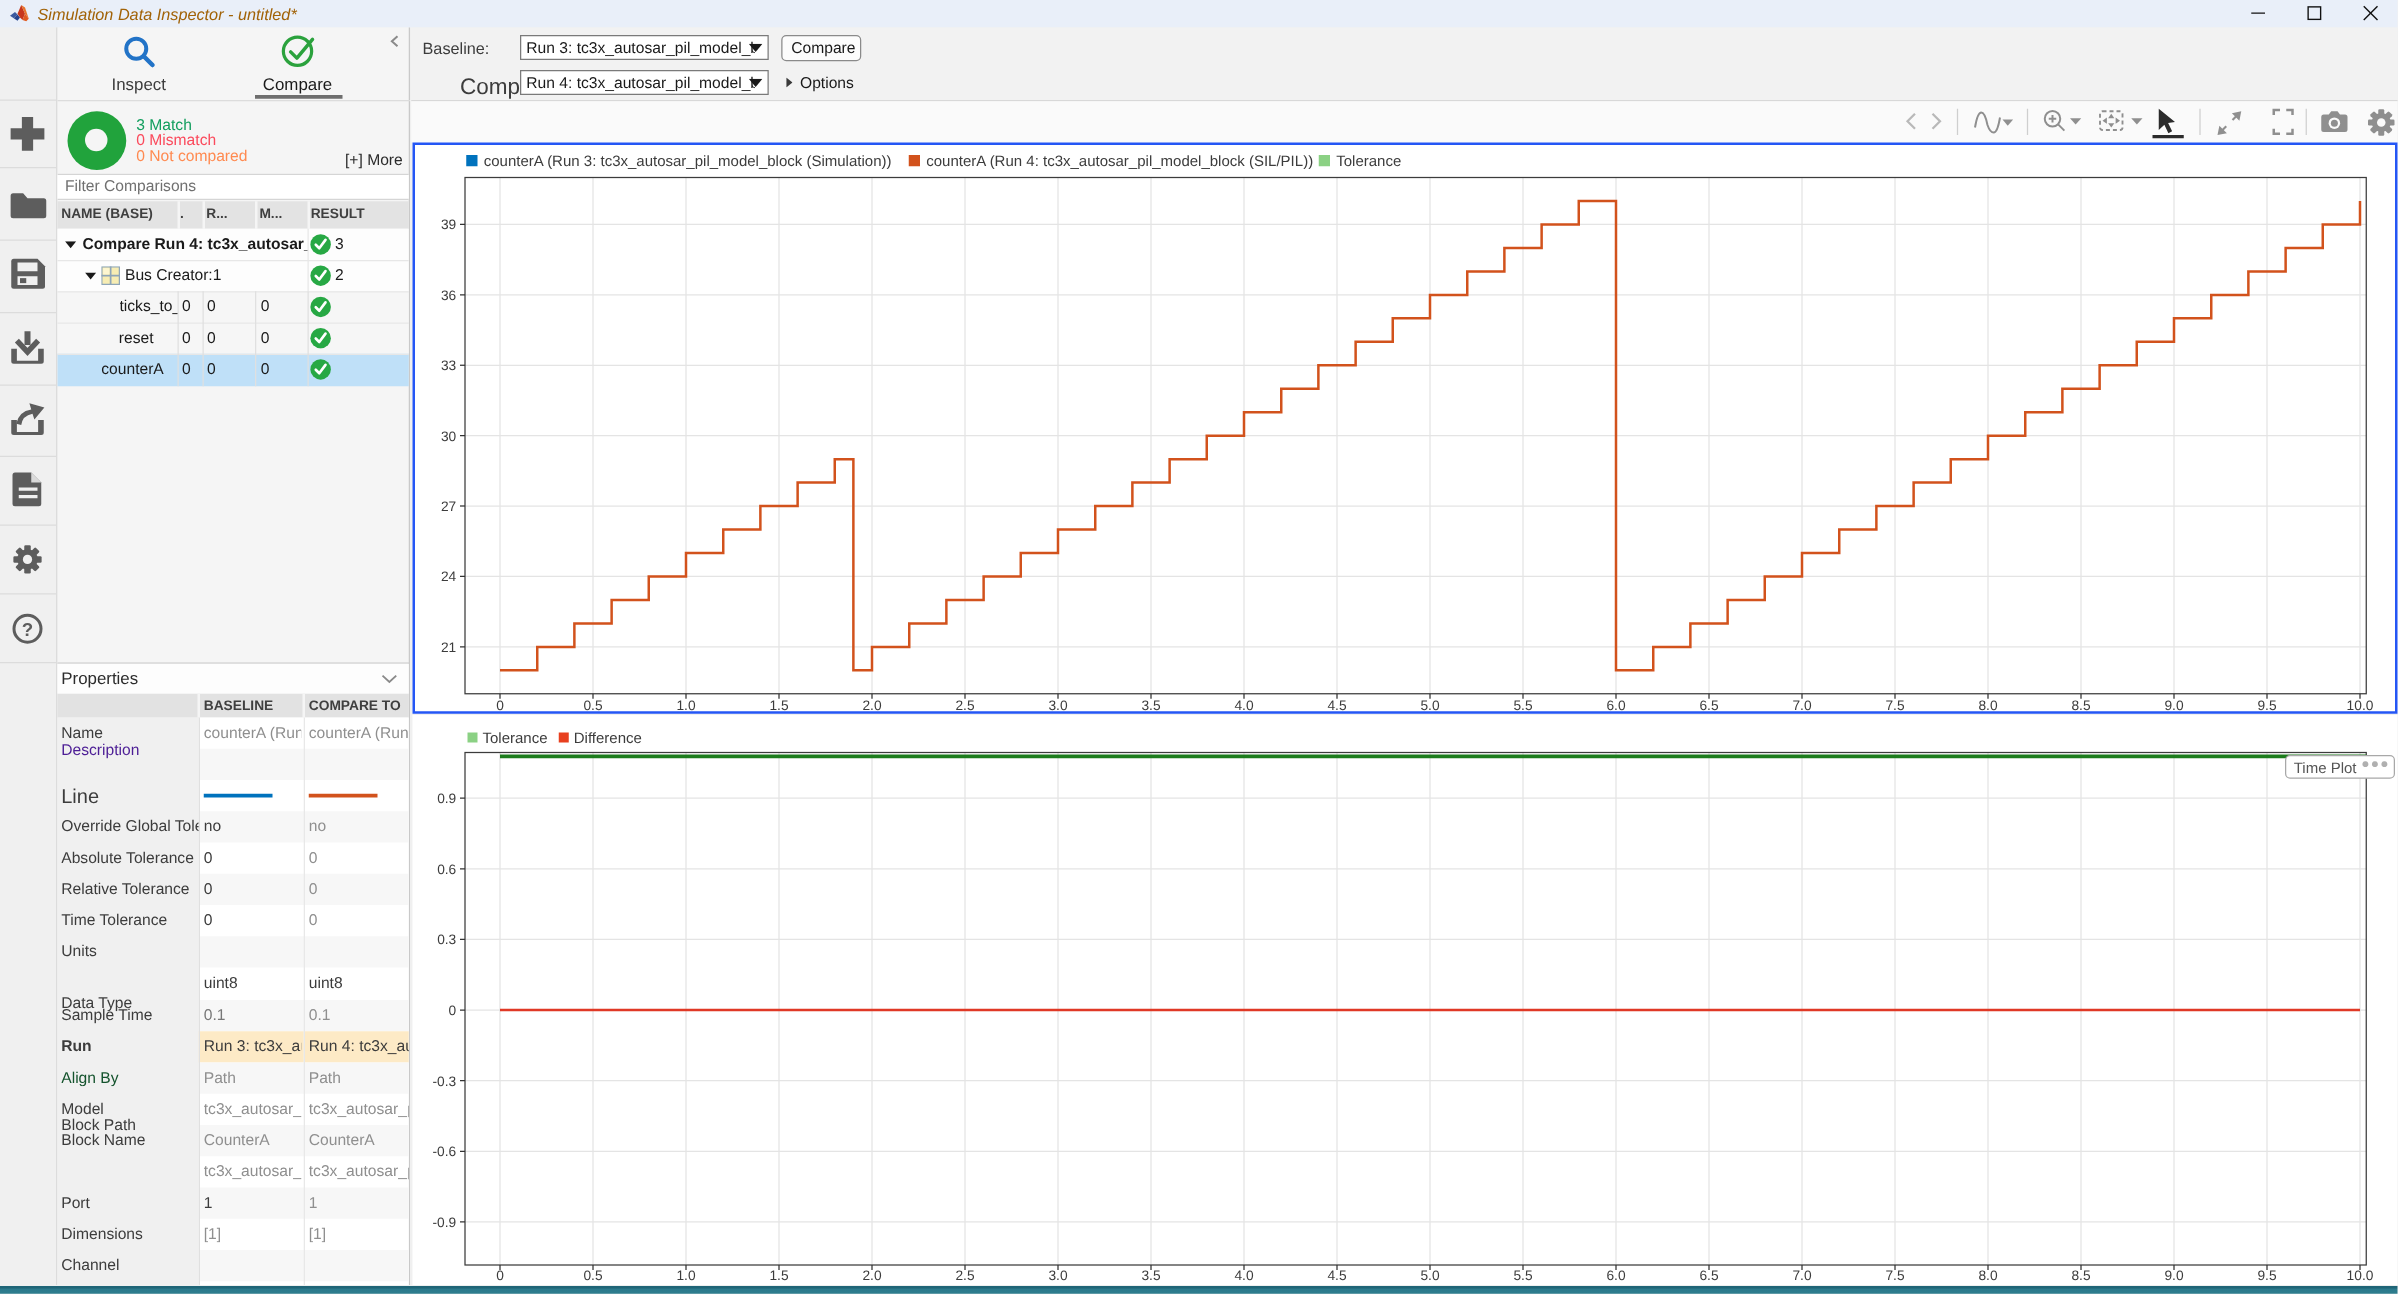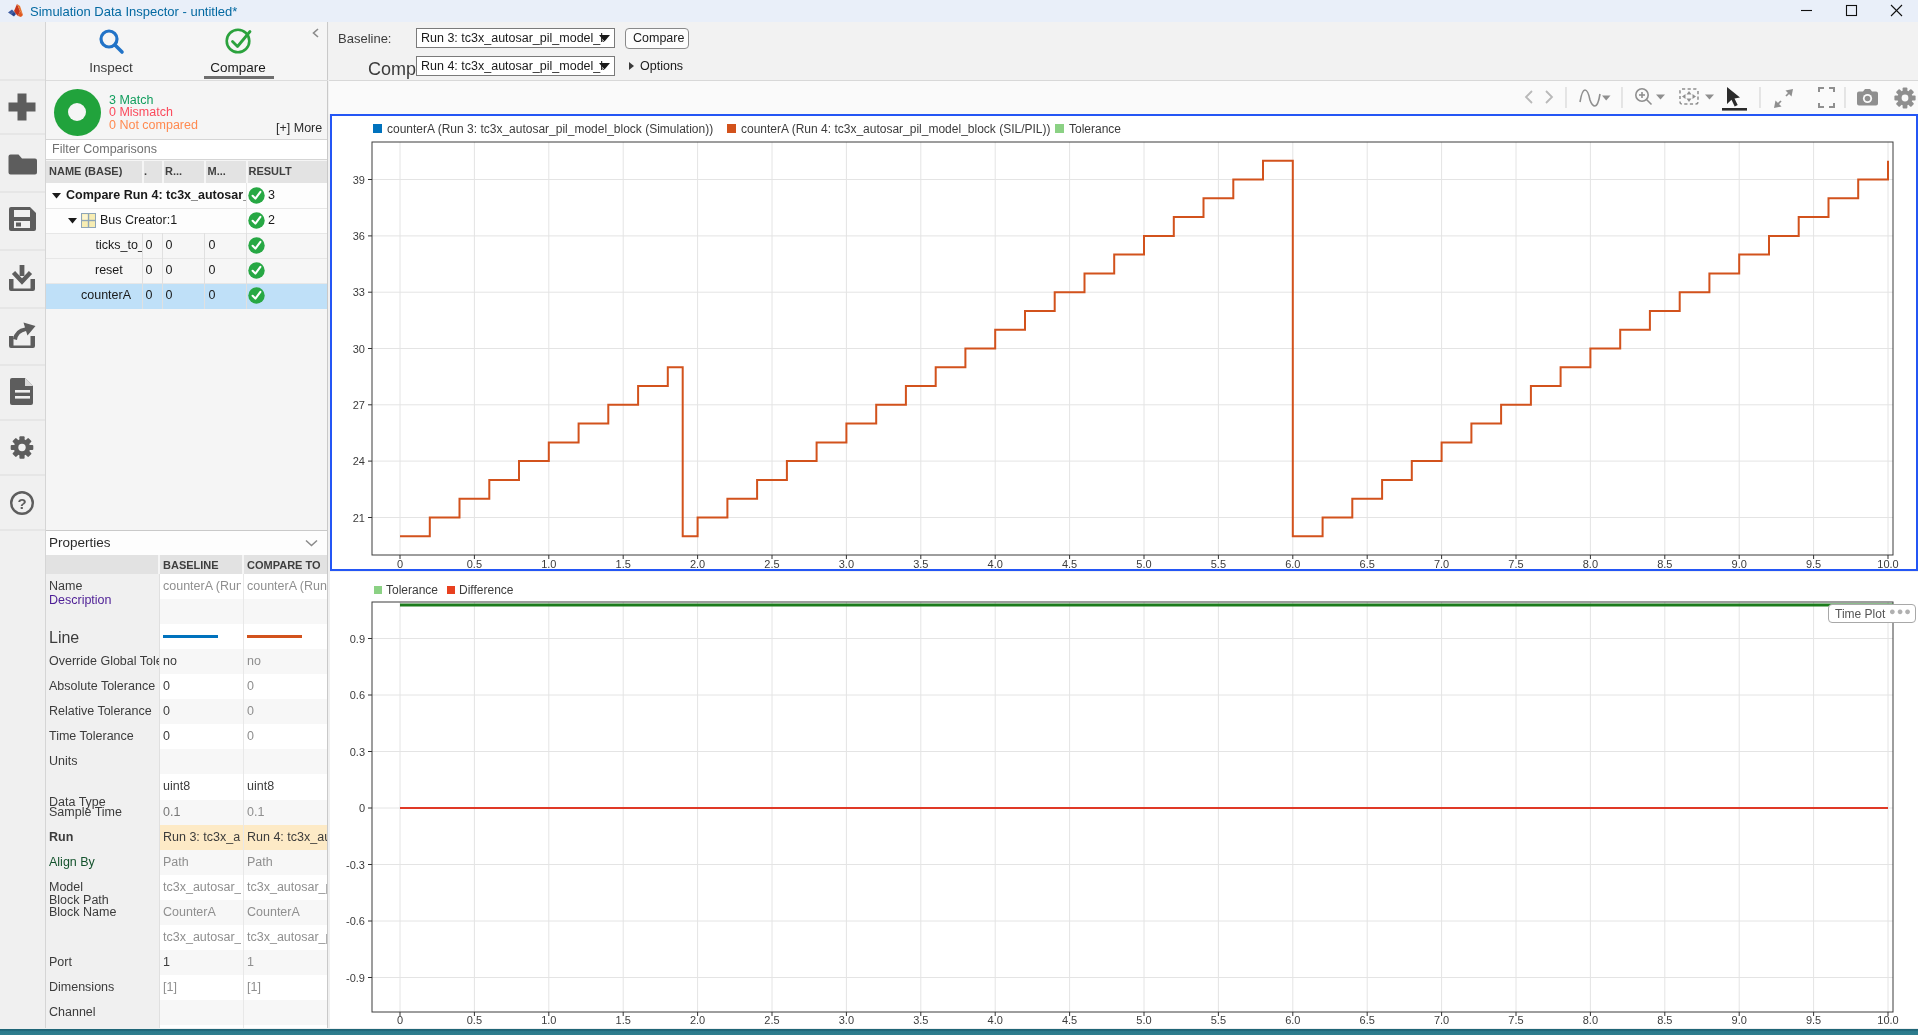--- a/index.html
+++ b/index.html
@@ -8,21 +8,21 @@
 .txt{position:absolute;white-space:nowrap;}
 </style></head><body>
 <div class="abs" style="left:0;top:0;width:1918px;height:22px;background:#e9eff9;"></div>
 <svg class="abs" style="left:8px;top:3px" width="17" height="16" viewBox="0 0 17 16">
 <polygon points="0,9.5 4,6.5 6,8.5 3,11.5" fill="#3b5aa0"></polygon>
 <polygon points="3,11.5 6,8.5 8,11 6,13.5" fill="#27448e"></polygon>
 <polygon points="6,8 9,1 12,8 10,13 8,11" fill="#c7361c"></polygon>
 <polygon points="9,1 12,3 15,12 12,8" fill="#e8742c"></polygon>
 <polygon points="10,13 12,8 15,12 13,14" fill="#e05a20"></polygon>
 </svg>
-<div class="txt" style="left:30px;top:4px;font-size:13px;color:#0369a1;">Simulation Data Inspector - untitled*</div>
+<div class="txt" style="left:30px;top:4px;font-size:13px;color:#a16207;font-style:italic;">Simulation Data Inspector - untitled*</div>
 <svg class="abs" style="left:1790px;top:0" width="128" height="22" viewBox="0 0 128 22">
 <g stroke="#111" stroke-width="1.1" fill="none">
 <line x1="11" y1="10.5" x2="22" y2="10.5"></line>
 <rect x="56.5" y="5.5" width="10" height="10"></rect>
 <line x1="101" y1="5" x2="112" y2="16"></line>
       <line x1="112" y1="5" x2="101" y2="16"></line>
 </g>
   </svg>
 <div class="abs" style="left:0;top:22px;width:46px;height:1007px;background:#f0f0f0;border-right:1px solid #d5d5d5;"></div>
 <svg class="abs" style="left:0;top:22px" width="45" height="540" viewBox="0 0 45 540">

